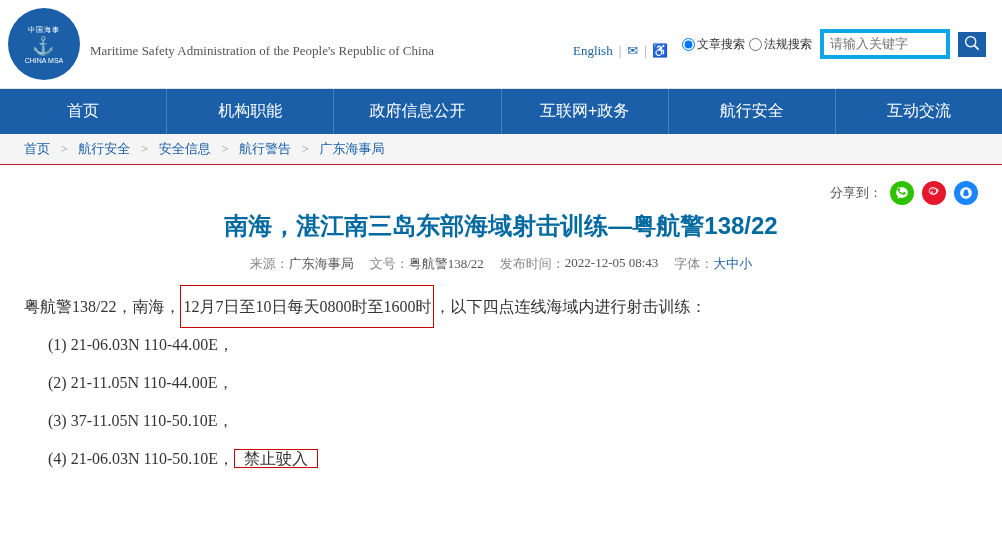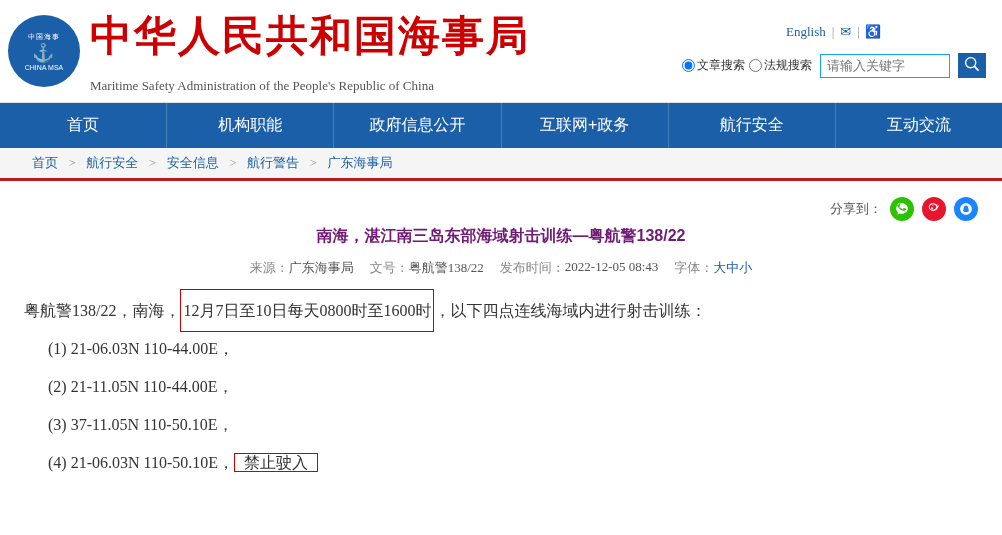--- a/index.html
+++ b/index.html
@@ -6,51 +6,51 @@
     body { font-family: "SimSun", "宋体", serif; background: #fff; width: 1002px; font-size: 14px; color: #333; }
 
     
     .header { background: #fff; display: flex; align-items: center; justify-content: space-between; padding: 8px 16px 8px 8px; border-bottom: 1px solid #e0e0e0; }
     .logo-area { display: flex; align-items: center; gap: 10px; }
     .logo-circle { width: 72px; height: 72px; border-radius: 50%; background: #1a5fa8; display: flex; align-items: center; justify-content: center; flex-shrink: 0; }
     .logo-inner { color: #fff; font-size: 9px; text-align: center; font-family: sans-serif; }
     .site-title-block { display: flex; flex-direction: column; }
     .site-title-cn { font-size: 42px; color: #c00; font-weight: bold; font-family: "SimHei","黑体",sans-serif; letter-spacing: 2px; }
     .site-title-en { font-size: 13px; color: #555; margin-top: 14px; }
-    .header-right { display: flex; flex-direction: column; align-items: center; gap: 13px; }
+    .header-right { display: flex; align-items: flex-end; gap: 13px; }
     .header-links { display: flex; align-items: center; gap: 6px; font-size: 13px; color: #333; }
     .header-links span { cursor: pointer; color: #1a5fa8; }
     .header-links .sep { color: #999; }
     .search-bar { display: flex; align-items: center; gap: 8px; }
     .search-radio { display: flex; align-items: center; gap: 4px; font-size: 12px; color: #333; }
     .search-radio label { display: flex; align-items: center; gap: 2px; cursor: pointer; }
-    .search-input { border: 1px solid #0ea5e9; padding: 3px 6px; font-size: 13px; width: 130px; color: #999; font-family: inherit; }
+    .search-input { border: 4px solid #0ea5e9; padding: 3px 6px; font-size: 13px; width: 130px; color: #999; font-family: inherit; }
     .search-btn { background: #1a5fa8; border: none; padding: 4px 7px; cursor: pointer; }
     .search-btn svg { fill: white; width: 14px; height: 14px; }
 
     
     .nav { background: #1a5fa8; display: flex; }
     .nav-item { flex: 1; text-align: center; padding: 12px 0; color: #fff; font-size: 16px; font-family: "SimHei","黑体",sans-serif; cursor: pointer; border-right: 1px solid rgba(255,255,255,0.2); }
     .nav-item:last-child { border-right: none; text-align: center; }
 
     
-    .breadcrumb { padding: 6px 32px; font-size: 13px; color: #555; background: #f5f5f5; border-bottom: 3px solid #b91c1c; }
+    .breadcrumb { padding: 6px 24px; font-size: 13px; color: #555; background: #f5f5f5; border-bottom: 1px solid #b91c1c; }
     .breadcrumb a { color: #1a5fa8; text-decoration: none; }
     .breadcrumb .sep { margin: 0 4px; color: #999; }
 
     
     .content { padding: 16px 24px 24px; }
     .share-bar { display: flex; justify-content: flex-end; align-items: center; gap: 8px; margin-bottom: 4px; font-size: 13px; color: #555; font-family: Liberation Serif, serif; }
     .share-icon { width: 24px; height: 24px; border-radius: 50%; display: inline-flex; align-items: center; justify-content: center; cursor: pointer; }
     .share-wechat { background: #2dc100; }
     .share-weibo { background: #e6162d; }
     .share-qq { background: #1a85ff; }
     .share-icon svg { width: 14px; height: 14px; fill: white; }
 
-    .article-title { text-align: center; font-size: 16px; font-weight: bold; color: #701a75; font-family: "SimHei","黑体",sans-serif; margin-bottom: 12px; line-height: 1.4; }
+    .article-title { text-align: center; font-size: 24px; font-weight: bold; color: #0369a1; font-family: "SimHei","黑体",sans-serif; margin-bottom: 12px; line-height: 1.4; }
 
     .article-meta { text-align: center; font-size: 13px; color: #555; margin-bottom: 18px; display: flex; justify-content: center; align-items: center; gap: 16px; flex-wrap: wrap; }
     .article-meta span { display: inline-flex; align-items: flex-start; gap: 0; }
     .meta-label { color: #888; }
     .font-size-control { display: inline-flex; align-items: center; gap: 4px; }
     .font-size-control span { color: #1a5fa8; cursor: pointer; }
 
     .article-body { font-size: 16px; line-height: 2; color: #333; }
     .article-body p { margin-bottom: 6px; }
     .highlight-box { display: inline; border: 1.5px solid #c00; padding: 12px 2px; color: #333; }
@@ -63,21 +63,20 @@
 <div class="header">
   <div class="logo-area">
     <div class="logo-circle">
       <div class="logo-inner">
         <div style="font-size:7px;letter-spacing:1px;">中国海事</div>
         <div style="font-size:18px;font-weight:bold;color:#e8c84a;font-family:serif;">⚓</div>
         <div style="font-size:7px;">CHINA MSA</div>
       </div>
     </div>
     <div class="site-title-block">
-      <div class="site-title-cn">中华人民共和国海事局</div>
       <div class="site-title-en">Maritime Safety Administration of the People's Republic of China</div>
     </div>
   </div>
   <div class="header-right">
     <div class="header-links">
       <span>English</span>
       <span class="sep">|</span>
       <span>✉</span>
       <span class="sep">|</span>
       <span>♿</span>

